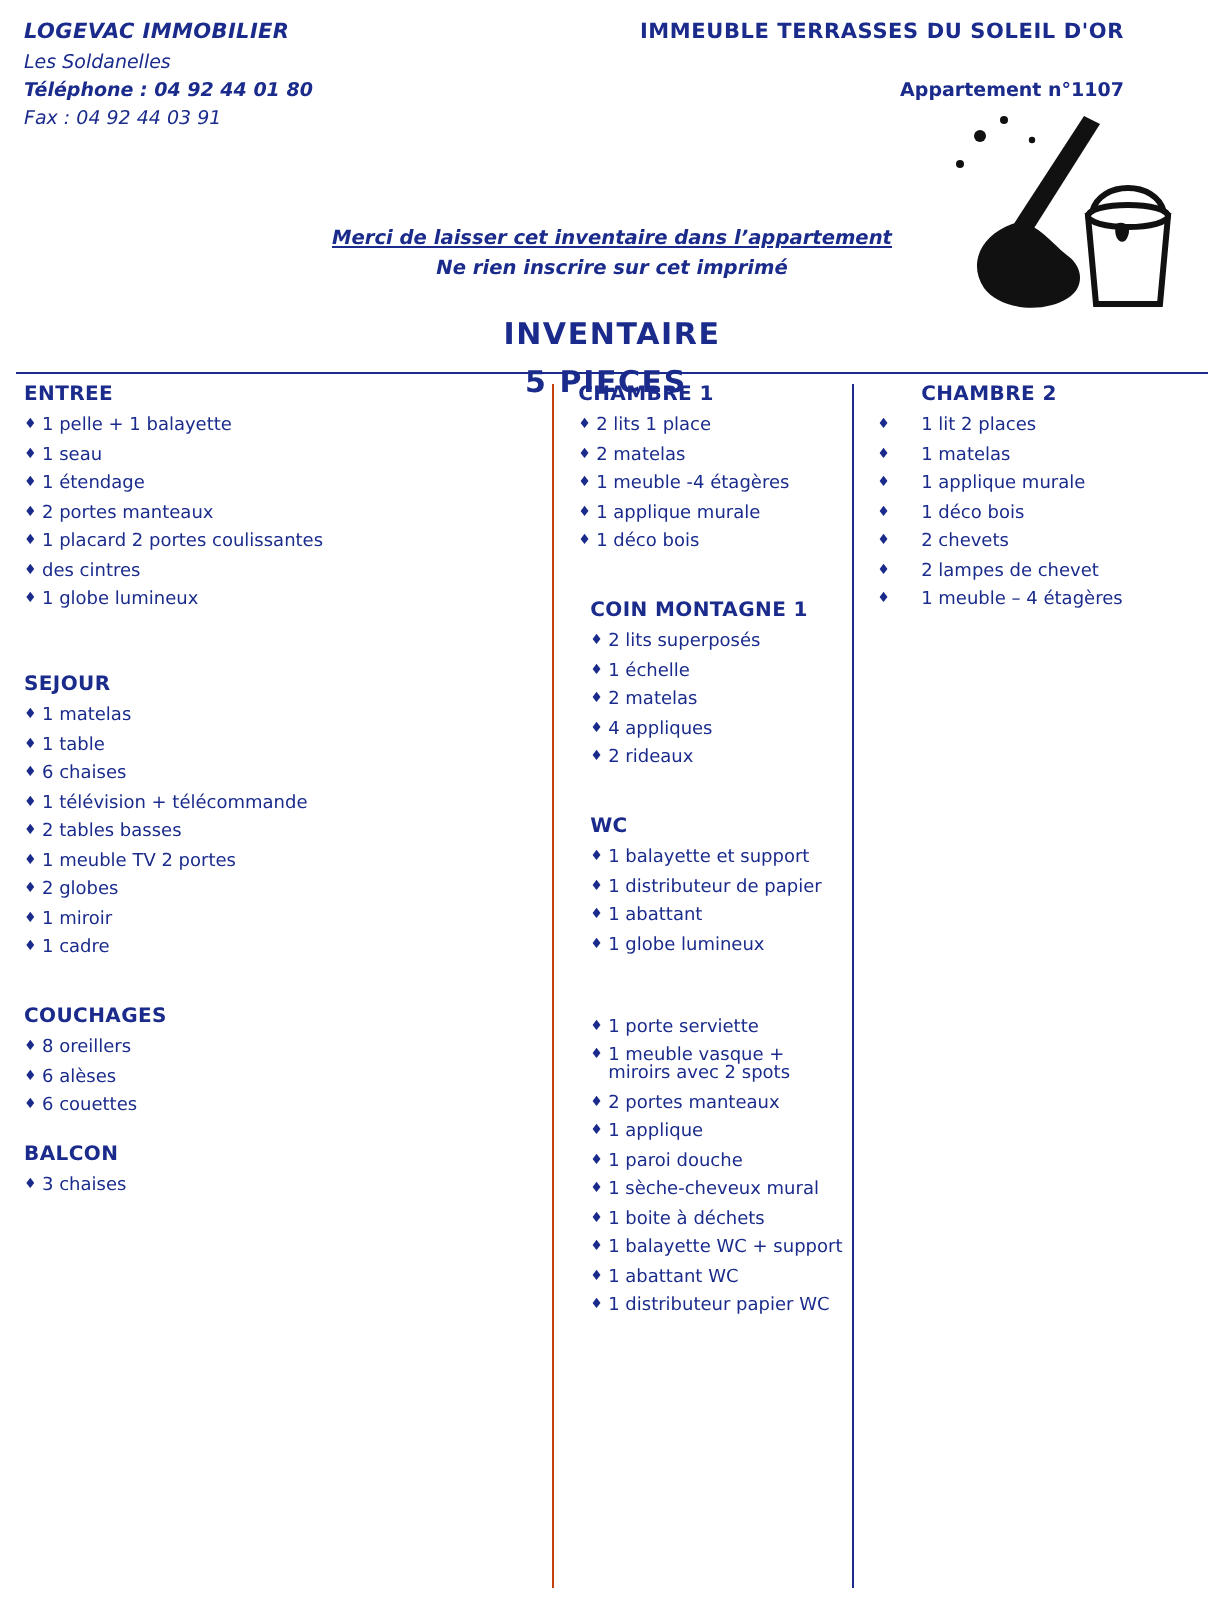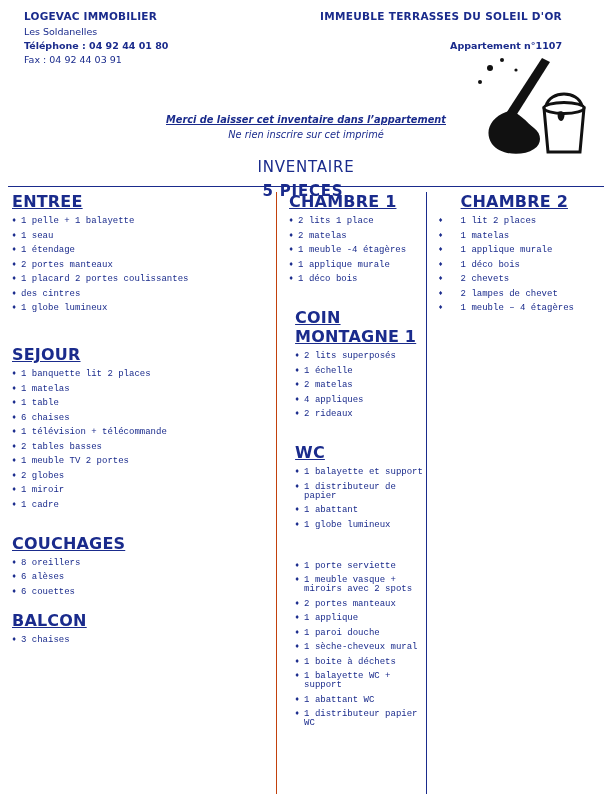--- a/index.html
+++ b/index.html
@@ -23,23 +23,24 @@
     padding: 8px 12px;
   }
 
   
   .header {
     position: relative;
     height: 92px;
   }
   .agency {
     position: absolute;
-    left: 12px;
+    left: 0;
     top: 2px;
     width: 290px;
+    font-style: italic;
   }
   .agency-name {
     font-size: 10.5px;
     font-weight: bold;
     color: #1a2b8c;
     letter-spacing: 0.2px;
     margin-bottom: 4px;
   }
   .agency-line {
     font-size: 9.5px;
@@ -85,34 +86,34 @@
   }
   .notice-line1 {
     font-size: 9.8px;
     font-weight: bold;
     font-style: italic;
     text-decoration: underline;
     color: #1a2b8c;
   }
   .notice-line2 {
     font-size: 9.8px;
-    font-weight: normal;
+    font-weight: bold;
     font-style: italic;
     color: #1a2b8c;
     margin-top: 4px;
   }
 
   
   .doc-title {
     text-align: center;
     margin-top: 18px;
   }
   .doc-title .t1 {
     font-size: 15px;
-    font-weight: normal;
+    font-weight: bold;
     letter-spacing: 0.8px;
   }
   .doc-title .t2 {
     font-size: 15px;
     font-weight: bold;
     letter-spacing: 0.8px;
     margin-top: 6px;
     margin-left: -6px;
   }
 
@@ -145,40 +146,38 @@
     border-left: 1px solid #c2410c;
   }
   .col-3 {
     width: 175px;
     padding-left: 10px;
     border-left: 1px solid #1a2b8c;
   }
 
   .section { margin-bottom: 14px; }
   .section-title {
-    font-size: 16px;
-    font-weight: bold;
-    text-decoration: underline;
+    font-size: 10px;
+    font-weight: bold;
     color: #1a2b8c;
     margin-bottom: 6px;
     letter-spacing: 0.2px;
   }
   ul.items {
     list-style: none;
     margin: 0;
     padding: 0;
   }
   ul.items li {
     font-size: 9px;
     color: #1a2b8c;
     line-height: 1.0;
     margin-bottom: 5.5px;
     padding-left: 9px;
     position: relative;
-    font-family: Liberation Mono, monospace;
   }
   ul.items li::before {
     content: "\2666";
     position: absolute;
     left: 0;
     top: 0;
     font-size: 7px;
     color: #1a2b8c;
   }
 
@@ -261,21 +260,20 @@
           <li>des cintres</li>
           <li>1 globe lumineux</li>
         </ul>
       </div>
 
       <div class="spacer-md"></div>
 
       <div class="section">
         <div class="section-title">SEJOUR</div>
         <ul class="items">
-          <li>1 banquette lit 2 places</li>
           <li>1 matelas</li>
           <li>1 table</li>
           <li>6 chaises</li>
           <li>1 télévision + télécommande</li>
           <li>2 tables basses</li>
           <li>1 meuble TV 2 portes</li>
           <li>2 globes</li>
           <li>1 miroir</li>
           <li>1 cadre</li>
         </ul>

